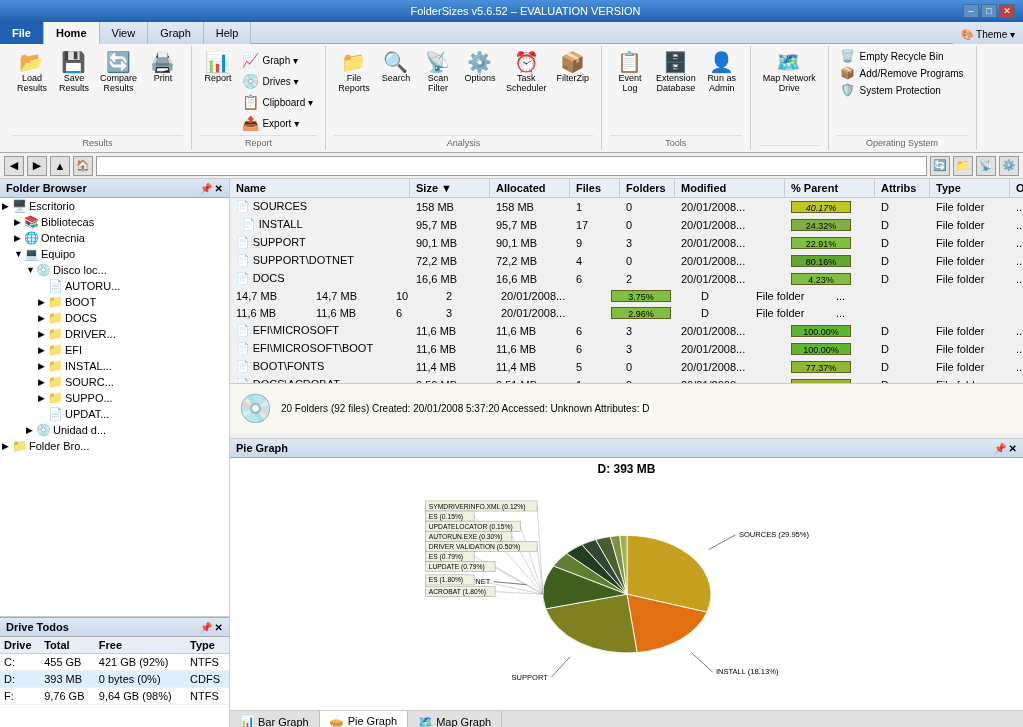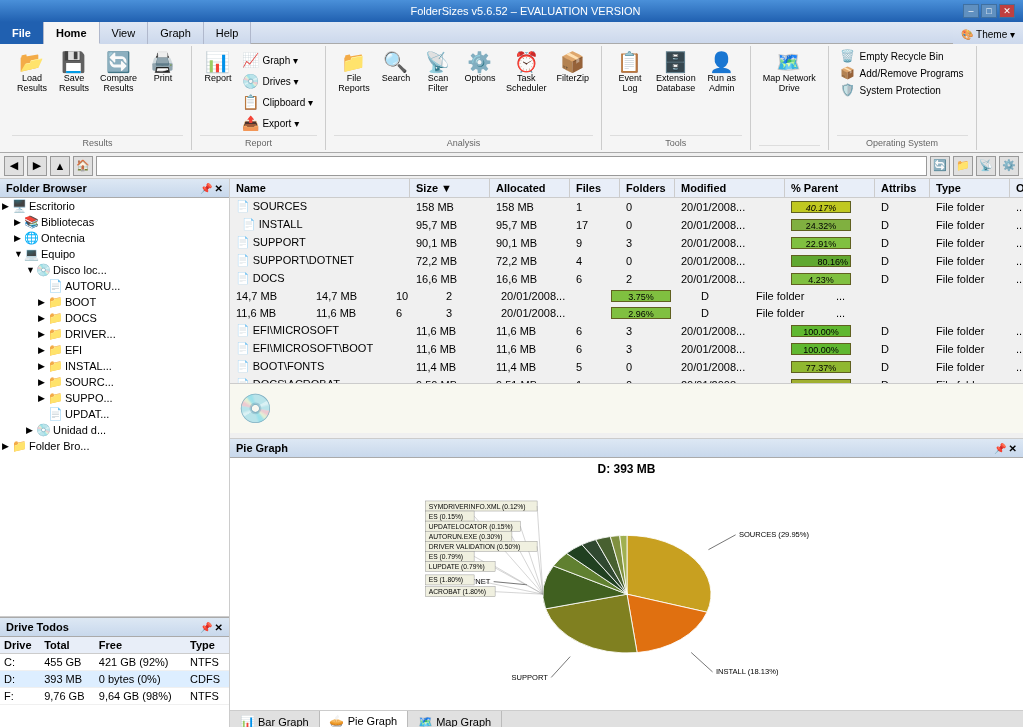--- a/index.html
+++ b/index.html
@@ -453,21 +453,21 @@
             <div class="file-cell" style="width: 80px; flex-shrink: 0;">File folder</div>
             <div class="file-cell" style="width: 30px; flex-shrink: 0;">...</div>
           </div>
           <div class="file-row">
             <div class="file-cell" style="width: 180px; flex-shrink: 0;">📄 SUPPORT\DOTNET</div>
             <div class="file-cell" style="width: 80px; flex-shrink: 0;">72,2 MB</div>
             <div class="file-cell" style="width: 80px; flex-shrink: 0;">72,2 MB</div>
             <div class="file-cell" style="width: 50px; flex-shrink: 0;">4</div>
             <div class="file-cell" style="width: 55px; flex-shrink: 0;">0</div>
             <div class="file-cell" style="width: 110px; flex-shrink: 0;">20/01/2008...</div>
-            <div class="file-cell" style="width: 90px; flex-shrink: 0;"><span class="percent-bar" style="background: rgb(96, 168, 48); width: 60px; display: inline-block; text-align: right; font-size: 9px; border: 1px solid rgb(96, 96, 32); height: 12px; line-height: 12px;">80.16%</span></div>
+            <div class="file-cell" style="width: 90px; flex-shrink: 0;"><span class="percent-bar" style="background: rgb(96, 168, 48); width: 60px; display: inline-block; text-align: center; font-size: 9px; border: 1px solid rgb(96, 96, 32); height: 12px; line-height: 12px;">80.16%</span></div>
             <div class="file-cell" style="width: 55px; flex-shrink: 0;">D</div>
             <div class="file-cell" style="width: 80px; flex-shrink: 0;">File folder</div>
             <div class="file-cell" style="width: 30px; flex-shrink: 0;">...</div>
           </div>
           <div class="file-row">
             <div class="file-cell" style="width: 180px; flex-shrink: 0;">📄 DOCS</div>
             <div class="file-cell" style="width: 80px; flex-shrink: 0;">16,6 MB</div>
             <div class="file-cell" style="width: 80px; flex-shrink: 0;">16,6 MB</div>
             <div class="file-cell" style="width: 50px; flex-shrink: 0;">6</div>
             <div class="file-cell" style="width: 55px; flex-shrink: 0;">2</div>
@@ -545,20 +545,21 @@
             <div class="file-cell" style="width: 90px; flex-shrink: 0;"><span class="percent-bar" style="background: rgb(160, 176, 48); width: 60px; display: inline-block; text-align: center; font-size: 9px; border: 1px solid rgb(96, 96, 32); height: 12px; line-height: 12px;">57.06%</span></div>
             <div class="file-cell" style="width: 55px; flex-shrink: 0;">D</div>
             <div class="file-cell" style="width: 80px; flex-shrink: 0;">File folder</div>
             <div class="file-cell" style="width: 30px; flex-shrink: 0;">...</div>
           </div>
         </div>
 
       <div id="file-info">
         <div id="file-info-icon">💿</div>
         <div id="file-info-details">
+          <div>20 Folders (92 files)    Created: 20/01/2008 5:37:20    Accessed: Unknown    Attributes: D</div>
         </div>
       </div>
 
     </div>
 
     <div id="pie-section">
       <div id="pie-header">
         <span>Pie Graph</span>
         <div style="display:flex; gap:2px;">
           <span style="cursor:pointer; font-size:10px;">📌</span>

